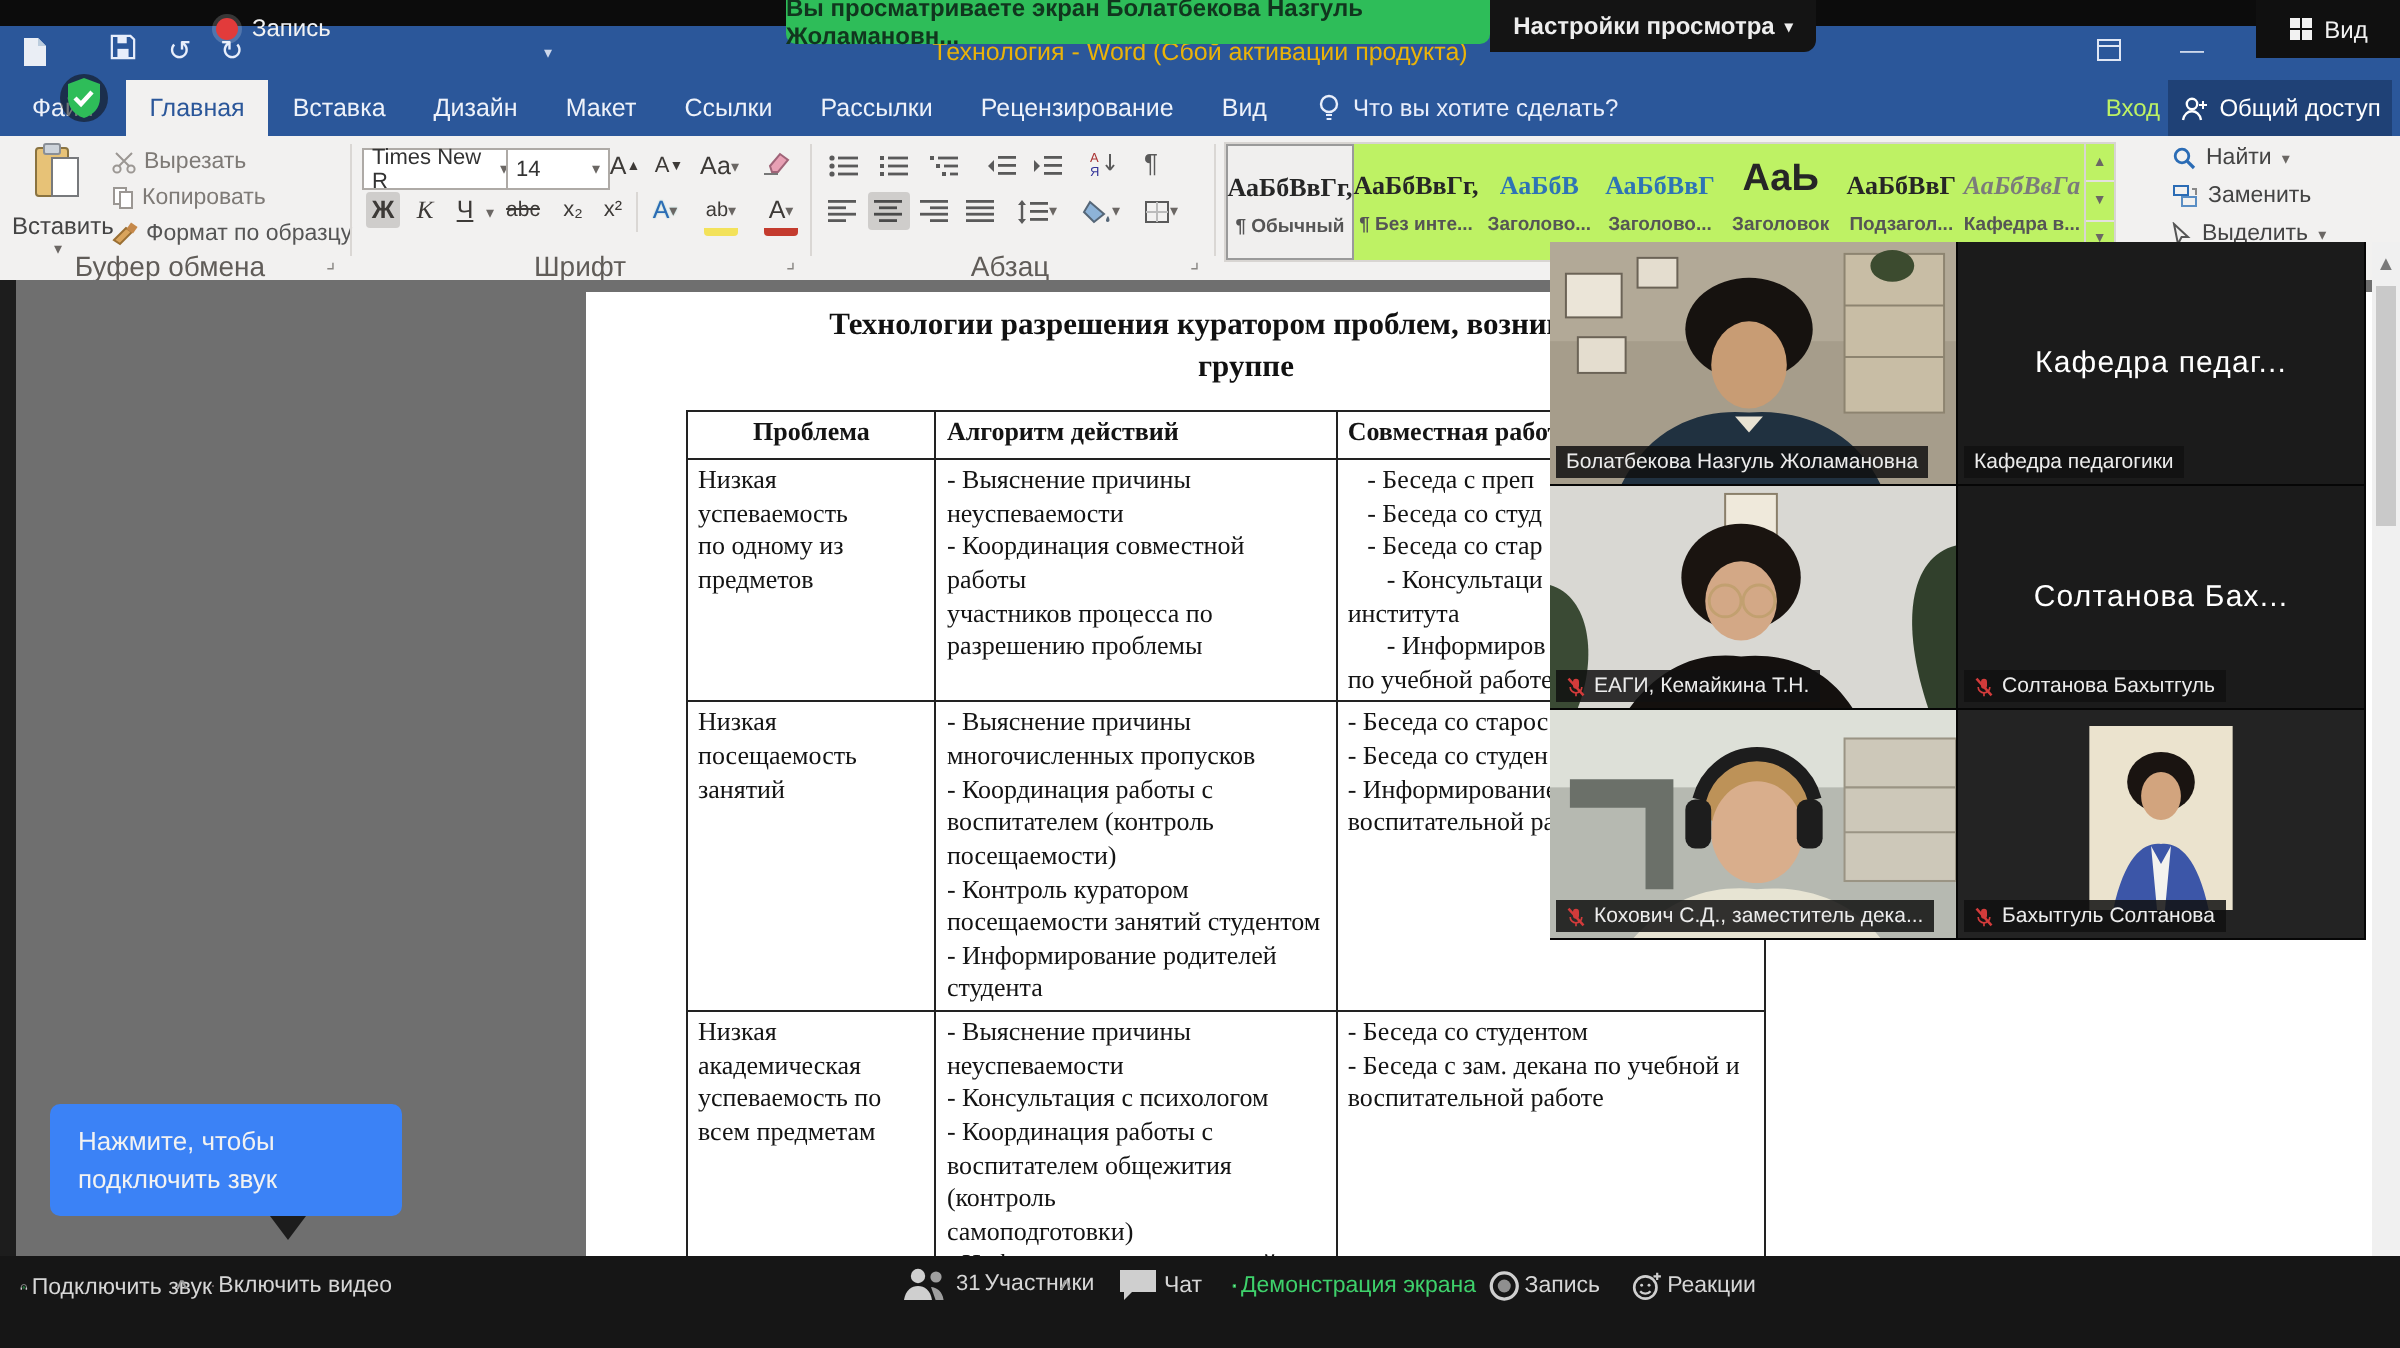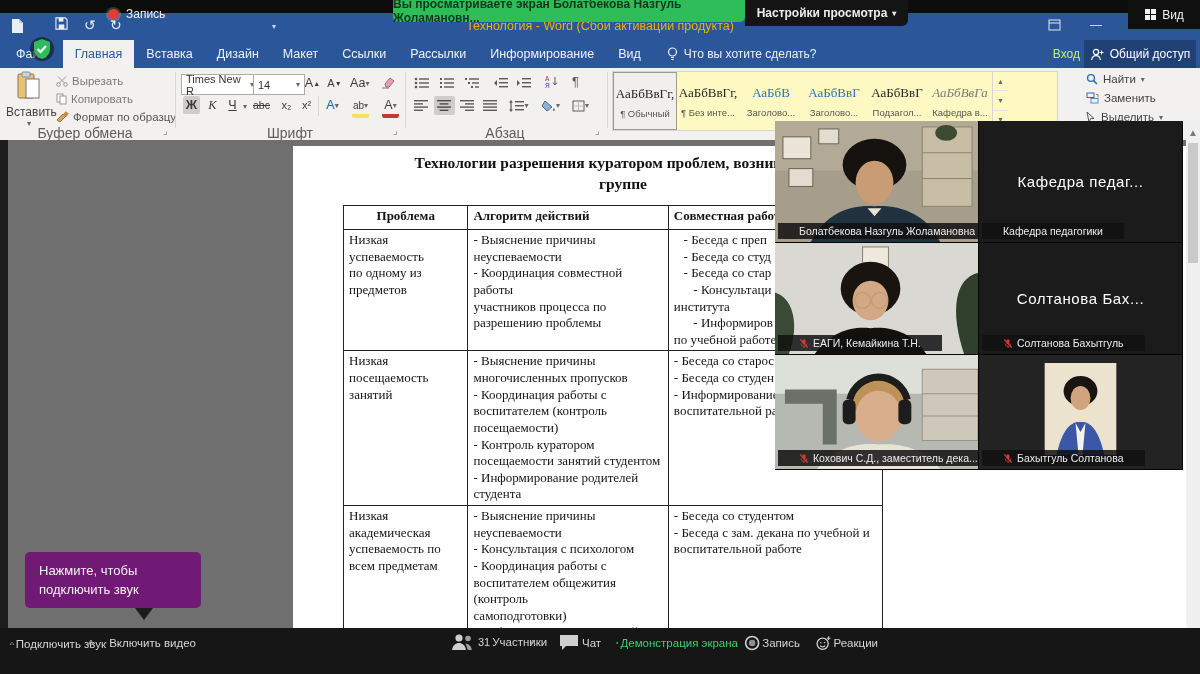--- a/index.html
+++ b/index.html
@@ -41,21 +41,21 @@
   .glabel{position:absolute;top:57px;font-size:14px;color:#605c58;width:120px;text-align:center;}
   .launcher{position:absolute;top:57px;font-size:10px;color:#8a8784;}
   .rtxt{color:#444;font-size:12px;}
   .btn-ghost{color:#7e7a76;font-size:11.5px;display:flex;align-items:center;gap:4px;white-space:nowrap;}
   .combo{background:#fff;border:1px solid #aeaaa6;height:19px;display:flex;align-items:center;font-size:11px;color:#333;padding:0 4px;justify-content:space-between;}
   .fmtbtn{display:inline-flex;align-items:center;justify-content:center;min-width:17px;height:18px;font-size:12.5px;color:#3d3a37;border-radius:2px;}
   .fmtbtn.on{background:#cfcdcb;}
   .mini{display:inline-flex;align-items:center;justify-content:center;width:21px;height:19px;border-radius:2px;}
   .mini.on{background:#cfcdcb;}
   .caret{font-size:8px;color:#6b6764;}
-  .styles-box{position:absolute;left:612px;top:3px;width:444px;height:58px;background:#fef9c3;border:1px solid #d8d5d2;display:flex;overflow:hidden;}
+  .styles-box{position:absolute;left:612px;top:3px;width:444px;height:58px;background:#bef264;border:1px solid #d8d5d2;display:flex;overflow:hidden;font-weight:bold;}
   .chip{width:62px;padding-top:5px;text-align:center;border-right:1px solid transparent;}
   .chip .smp{font-size:13px;color:#262626;font-family:"Liberation Serif",serif;height:24px;display:flex;align-items:flex-end;justify-content:center;}
   .chip .nm{font-size:9.5px;color:#555;margin-top:6px;white-space:nowrap;overflow:hidden;}
   .chip.sel{border:1px solid #9a9a9a;background:#f0efee;}
   .chip.blue .smp{color:#2e74b5;}
   .chip.big .smp{font-size:19px;font-family:"Liberation Sans",sans-serif;}
   .chip.weak .smp{font-style:italic;color:#7b7b7b;}
   .styscroll{width:15px;border-left:1px solid #d8d5d2;display:flex;flex-direction:column;}
   .styscroll span{flex:1;display:flex;align-items:center;justify-content:center;font-size:7px;color:#6b6764;border-bottom:1px solid #e4e1de;}
   .editrow{display:flex;align-items:center;gap:5px;font-size:11.5px;color:#444;white-space:nowrap;}
@@ -76,27 +76,27 @@
   .scrollbar{left:1186px;top:121px;width:14px;height:507px;background:#f0f0f0;}
   .sb-arrow{color:#7a7a7a;font-size:10px;}
   .sb-thumb{position:absolute;left:2px;top:22px;width:10px;height:120px;background:#c9c9c9;}
 
   
   .vpanel{left:775px;top:121px;width:408px;height:349px;background:#060606;display:grid;
           grid-template-columns:203px 203px;grid-template-rows:121px 111px 114px;gap:1px;}
   .vcell{position:relative;background:#1b1b1b;overflow:hidden;}
   .vcell.speaker{box-shadow:inset 0 0 0 2px #c6d354;}
   .vname{position:absolute;left:3px;bottom:3px;max-width:calc(100% - 6px);background:rgba(16,16,16,.85);
-         color:#ececec;font-size:10.5px;padding:2px 21px;display:flex;align-items:center;gap:4px;
+         color:#ececec;font-size:10.5px;padding:2px 5px;display:flex;align-items:center;gap:4px;
          white-space:nowrap;overflow:hidden;text-align:center;}
   .vcenter{position:absolute;inset:0;display:flex;align-items:center;justify-content:center;
            color:#fff;font-size:15px;letter-spacing:.6px;font-weight:500;}
 
   
-  .tooltip{left:25px;top:552px;width:162px;height:56px;background:#701a75;border-radius:5px;
+  .tooltip{left:25px;top:552px;width:162px;height:56px;background:#3b82f6;border-radius:5px;
            color:#f2f2f2;font-size:13px;display:flex;align-items:center;padding-left:14px;
            white-space:pre-wrap;line-height:1.5;}
   .tooltip-tail{left:135px;top:608px;width:0;height:0;border-left:9px solid transparent;
                 border-right:9px solid transparent;border-top:12px solid #1c1c1c;}
 
   
   .ztoolbar{left:0;top:628px;width:1200px;height:46px;background:#161616;}
   .zitem{position:absolute;display:flex;align-items:center;gap:2px;}
   .zlabel{color:#d6d6d6;font-size:11.5px;white-space:nowrap;}
   .zlabel.green{color:#3ed16b;}
@@ -141,21 +141,21 @@
   </div>
 
   <div class="a tabsrow">
     <span class="tab file">Файл</span>
     <span class="tab active">Главная</span>
     <span class="tab">Вставка</span>
     <span class="tab">Дизайн</span>
     <span class="tab">Макет</span>
     <span class="tab">Ссылки</span>
     <span class="tab">Рассылки</span>
-    <span class="tab">Информирование</span>
+    <span class="tab">Рецензирование</span>
     <span class="tab">Вид</span>
     <span class="tellme">
       <svg width="11" height="14" viewBox="0 0 11 14">
           <circle cx="5.5" cy="5" r="4" fill="none" stroke="#e9eefb" stroke-width="1.2"></circle>
           <line x1="4" y1="10.5" x2="7" y2="10.5" stroke="#e9eefb"></line>
           <line x1="4.3" y1="12.5" x2="6.7" y2="12.5" stroke="#e9eefb"></line>
         </svg>
       <span>Что вы хотите сделать?</span>
     </span>
     <span class="signin">Вход</span>
@@ -415,20 +415,24 @@
           <div class="smp">АаБбВвГг,</div>
           <div class="nm">¶ Без инте...</div>
         </div>
       <div class="chip blue">
           <div class="smp">АаБбВ</div>
           <div class="nm">Заголово...</div>
         </div>
       <div class="chip blue">
           <div class="smp">АаБбВвГ</div>
           <div class="nm">Заголово...</div>
+        </div>
+      <div class="chip big">
+          <div class="smp">АаЬ</div>
+          <div class="nm">Заголовок</div>
         </div>
       <div class="chip">
           <div class="smp">АаБбВвГ</div>
           <div class="nm">Подзагол...</div>
         </div>
       <div class="chip weak">
           <div class="smp">АаБбВвГа</div>
           <div class="nm">Кафедра в...</div>
         </div>
       <div class="styscroll">

